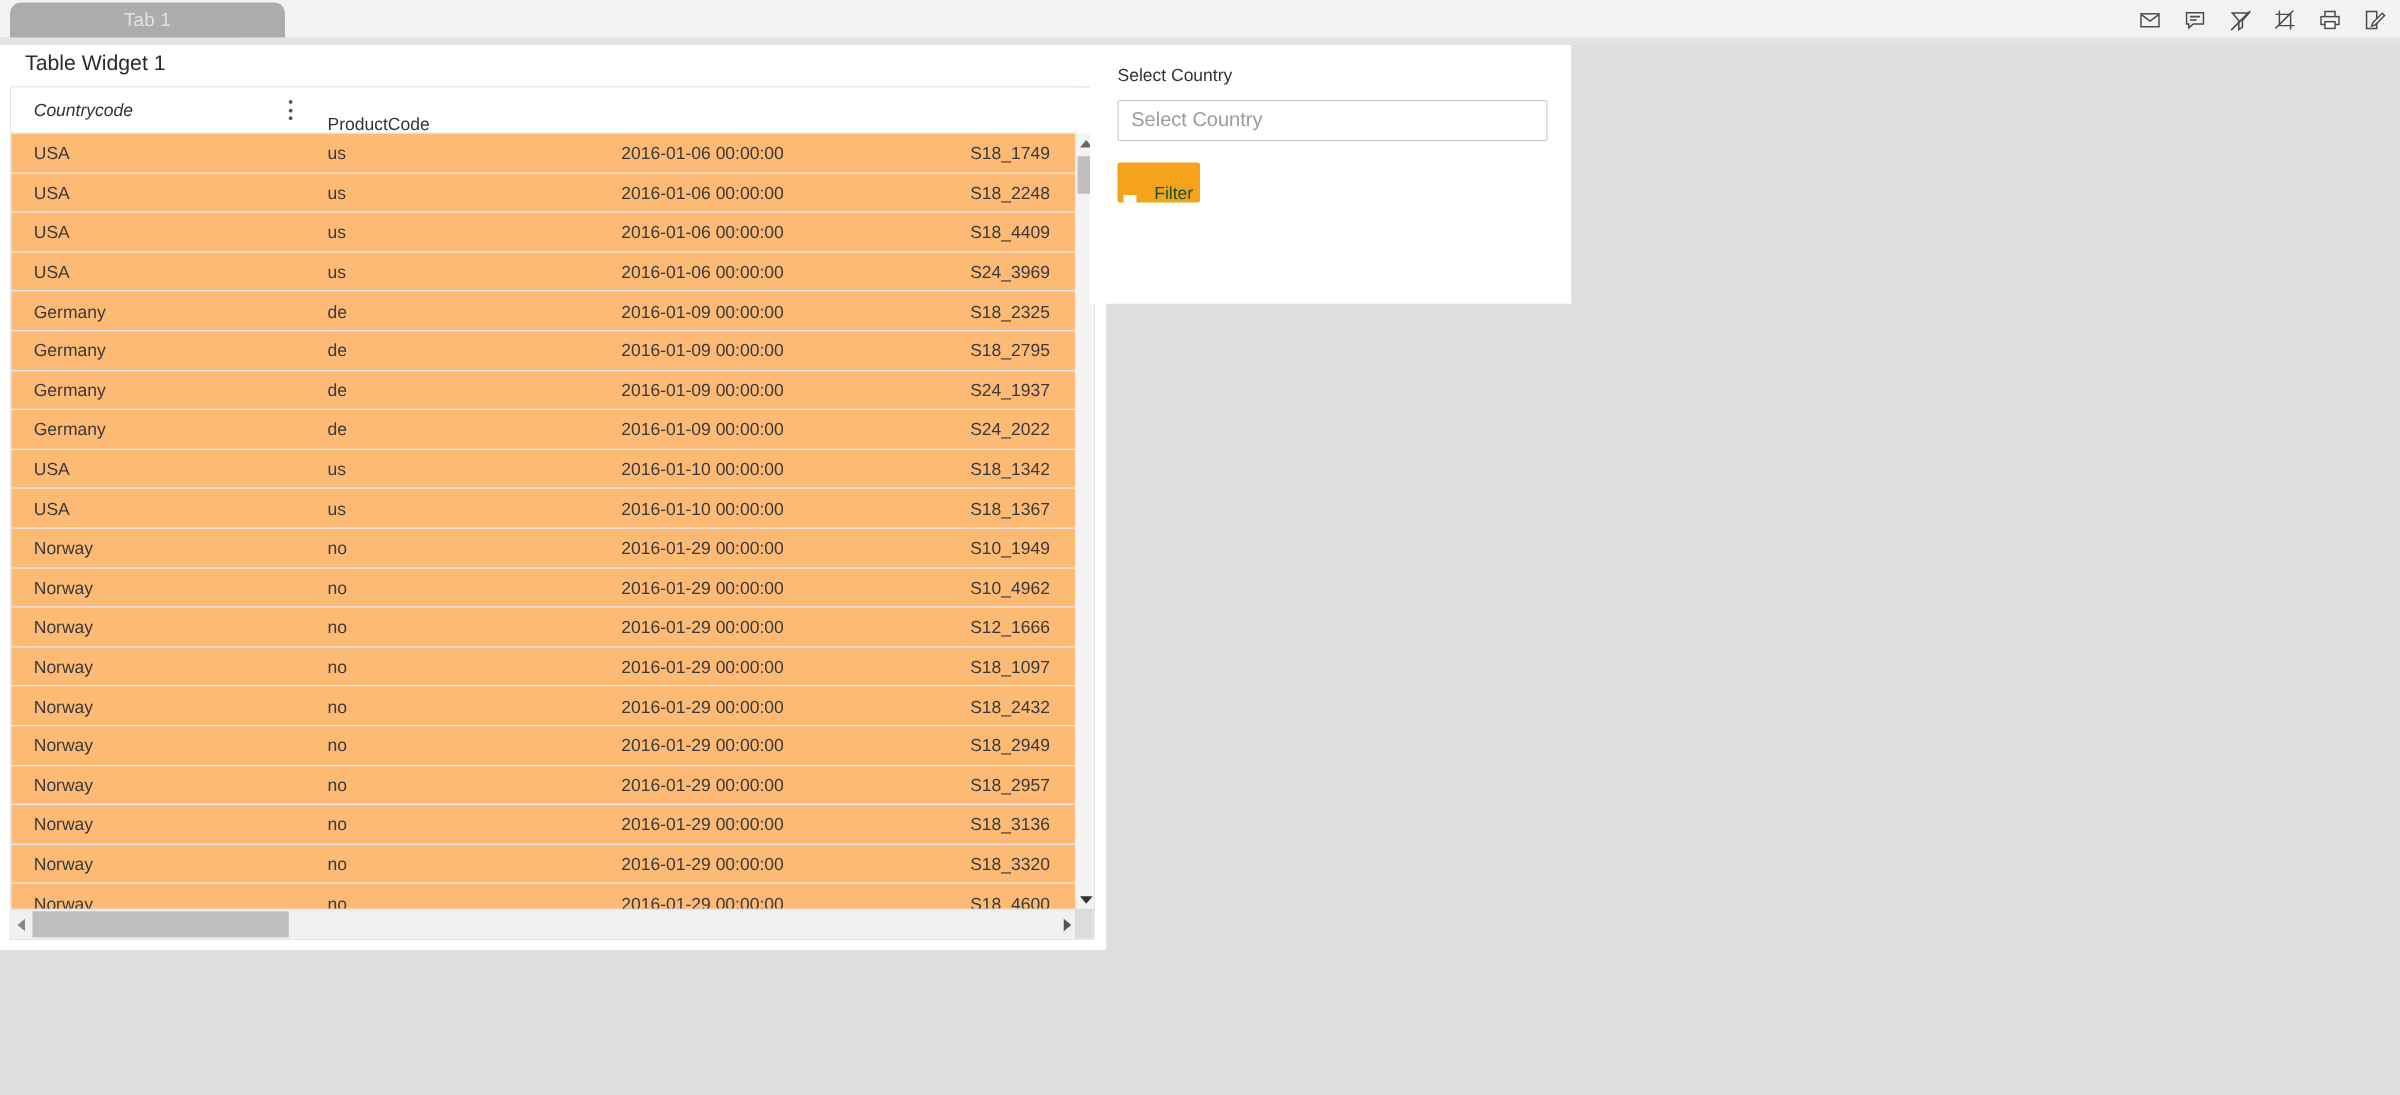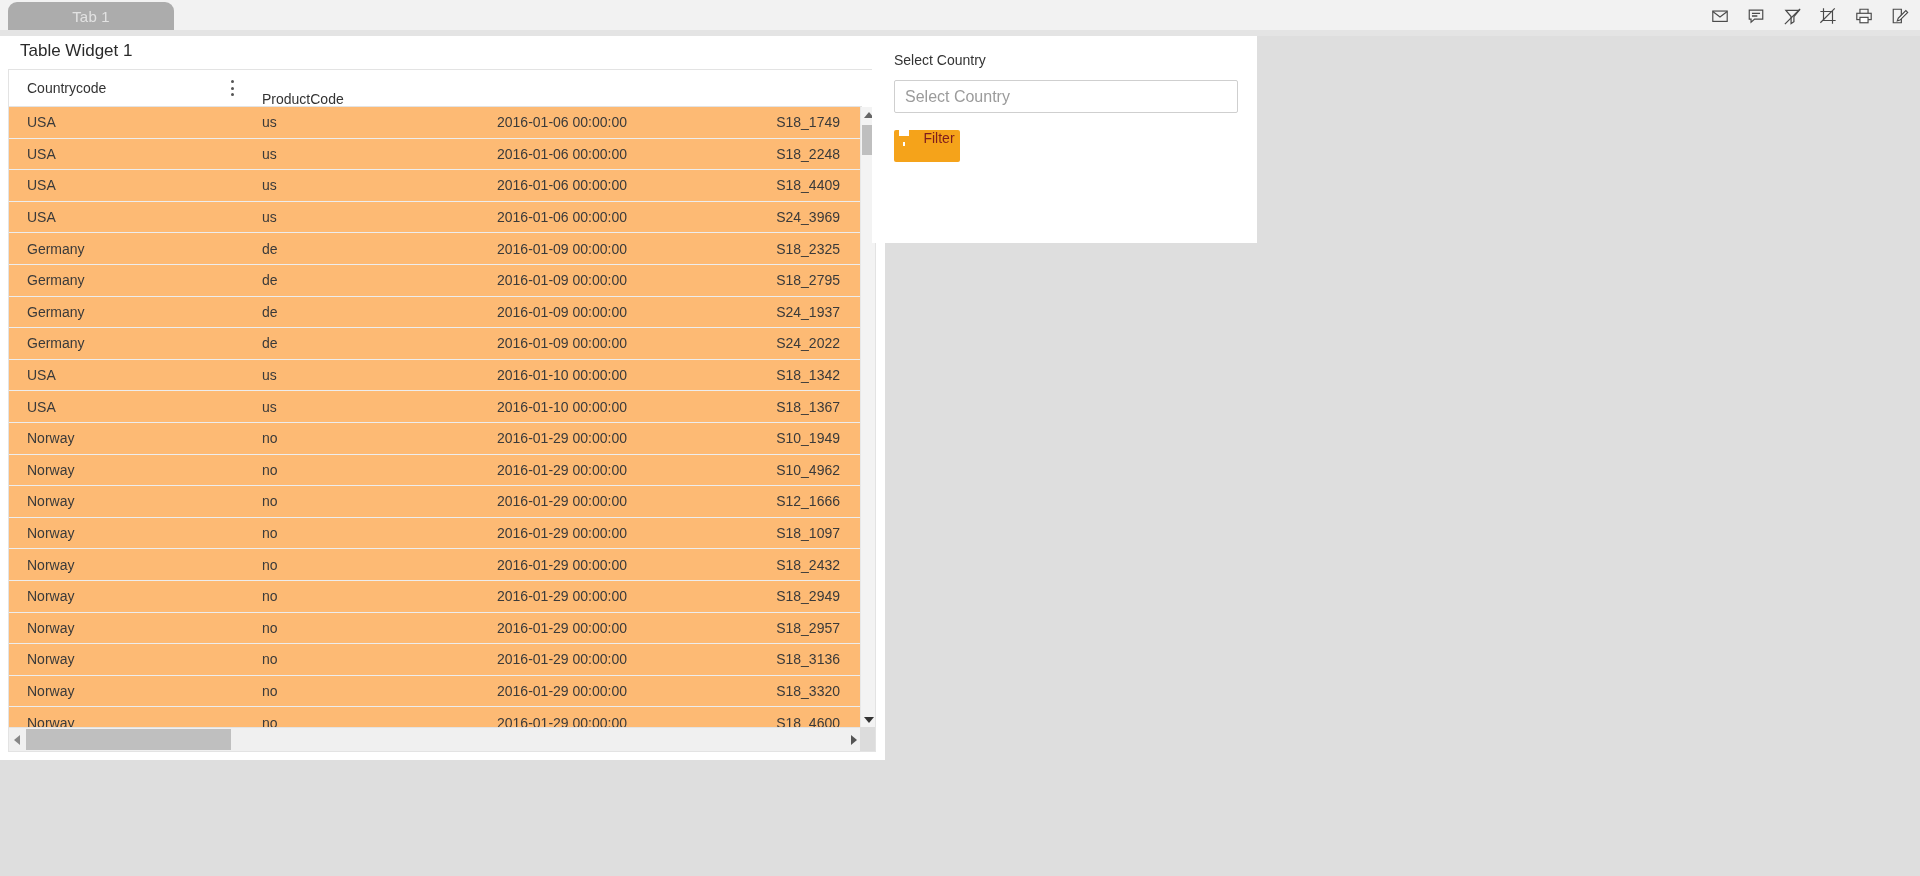--- a/index.html
+++ b/index.html
@@ -16,21 +16,21 @@
     position: absolute; left: 0; top: 0;
     width: 1920px; height: 30px;
     background: #f2f2f2;
   }
   #tabbar {
     position: absolute; left: 0; top: 0;
     width: 1920px; height: 36px;
   }
   #tab-1 {
     position: absolute; left: 8px; top: 2px;
-    width: 166px; height: 28px;
+    width: 220px; height: 28px;
     background: #acacac;
     border-radius: 9px 9px 0 0;
     display: flex; align-items: center; justify-content: center;
     color: #e2e2e2;
     font-size: 15px;
     letter-spacing: .2px;
     cursor: pointer;
   }
   #tabs-rest {
     position: absolute; left: 190px; top: 0;
@@ -103,21 +103,21 @@
     width: 4px; height: 16px;
     display: flex; flex-direction: column;
     justify-content: space-between; align-items: center;
     cursor: pointer;
   }
   .th-menu i {
     display: block; width: 3px; height: 3px;
     background: #555; border-radius: 50%;
   }
   .col-0 { width: 235px; }
-  .col-1 { width: 235px; }
+  .col-1 { width: 235px; font-style: italic; }
   .col-2 { width: 235px; }
   .col-3 { width: 148px; align-items: flex-end; }
 
   #table-body {
     position: absolute; left: 0; top: 37px;
     width: 853px; height: 621px;
     overflow: hidden;
     background: #fdba74;
   }
   .trow {
@@ -234,24 +234,24 @@
     border-radius: 2px;
     outline: none;
   }
   #filter-input::placeholder { color: #9b9b9b; }
   #filter-button {
     position: absolute; left: 22px; top: 94px;
     width: 66px; height: 32px;
     background: #f5a31a;
     border: none;
     border-radius: 2px;
-    color: #7f1d1d;
+    color: #14532d;
     font-family: "Liberation Sans", sans-serif;
     font-size: 14px;
-    display: flex; align-items: flex-start; justify-content: center;
+    display: flex; align-items: flex-end; justify-content: center;
     gap: 14px;
     cursor: pointer;
     padding: 0;
   }
   #filter-button .funnel {
     width: 0; height: 0;
     border-left: 5px solid #fff;
     border-right: 5px solid #fff;
     border-top: 6px solid #fff;
     position: relative;

